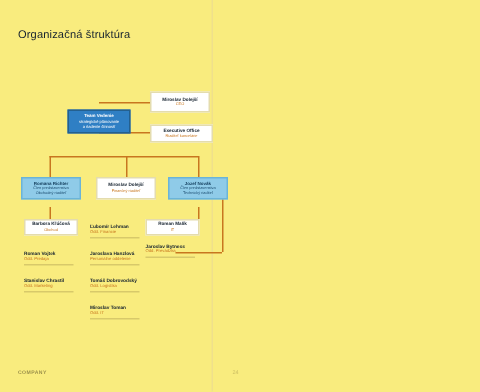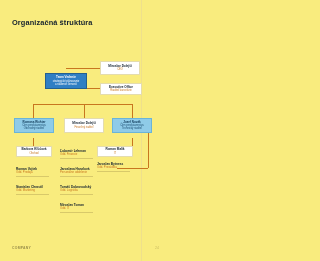--- a/index.html
+++ b/index.html
@@ -7,21 +7,21 @@
   body {
     font-family:"Liberation Sans", sans-serif;
     background:#f9ec7e;
     position:relative;
     overflow:hidden;
   }
   .slide { position:absolute; inset:0; background:#f9ec7e; }
 
   .page-title {
     position:absolute; left:12px; top:18px;
-    font-size:7.4px; font-weight:bold; color:#14212e;
+    font-size:7.4px; font-weight:normal; color:#14212e;
     letter-spacing:0.1px;
     text-align:center;
   }
 
   
   .conn { position:absolute; background:#c8761f; }
   .conn.v { width:0.7px; }
   .conn.h { height:0.7px; }
 
   

